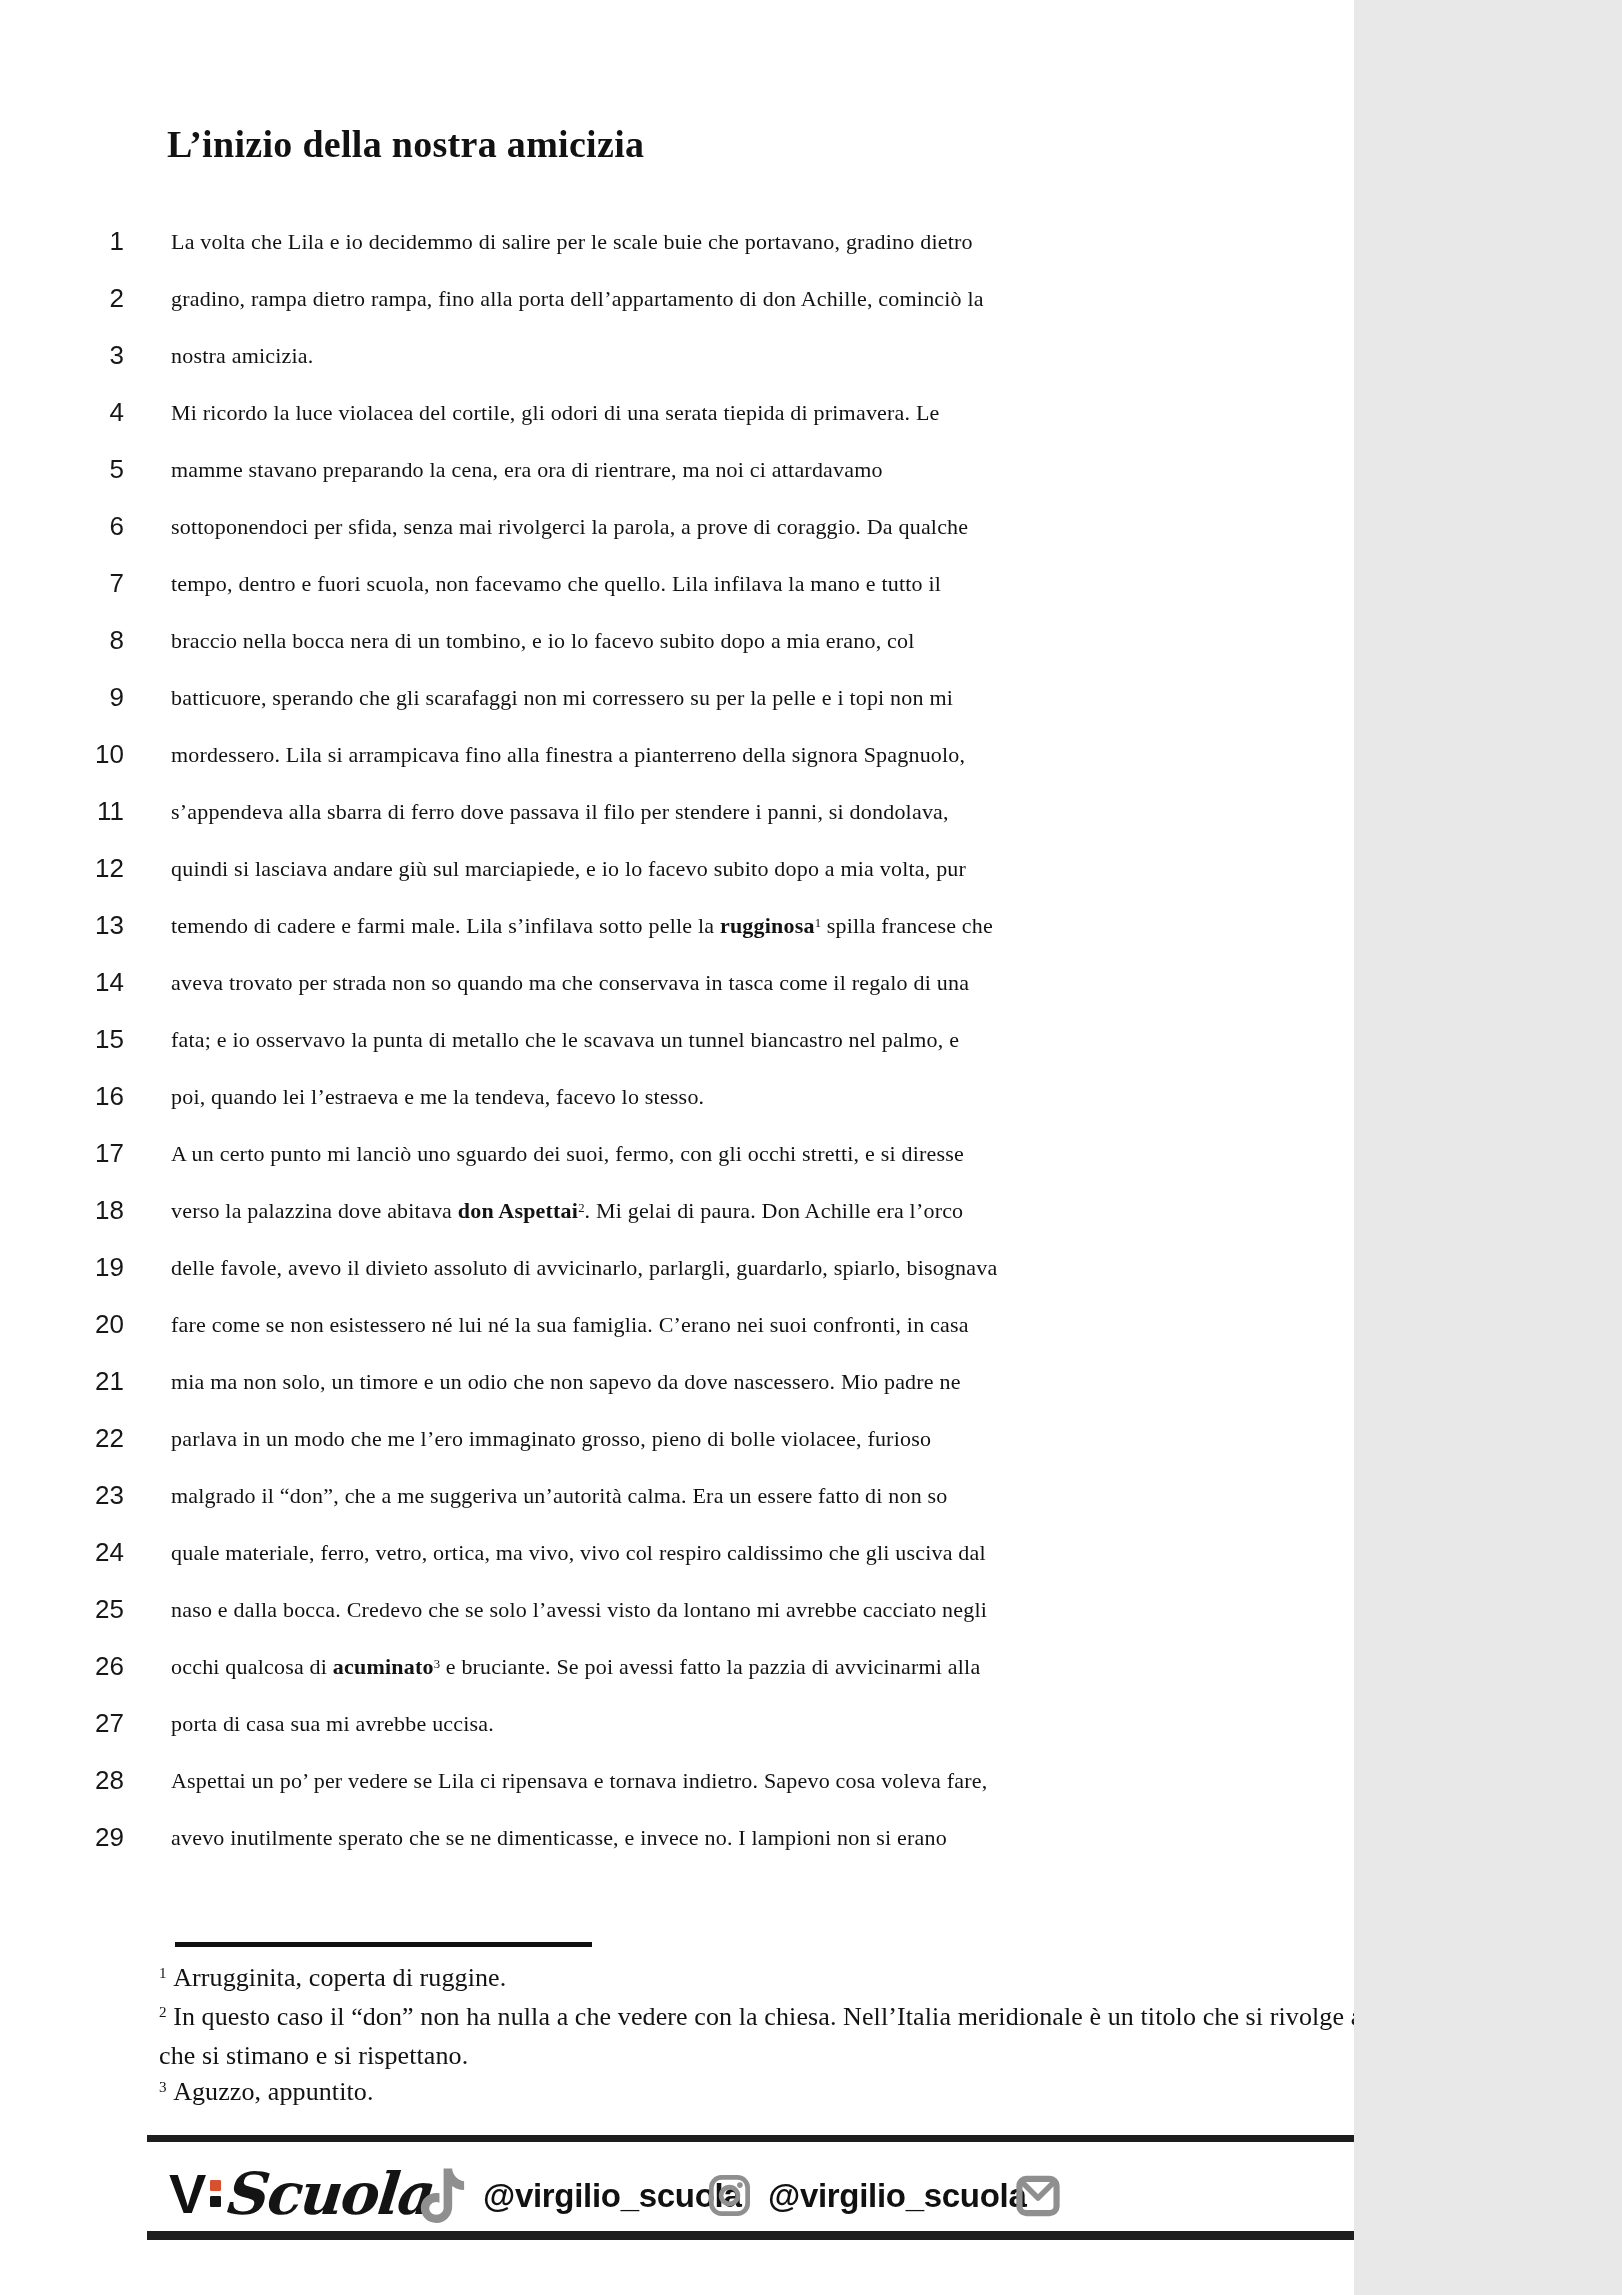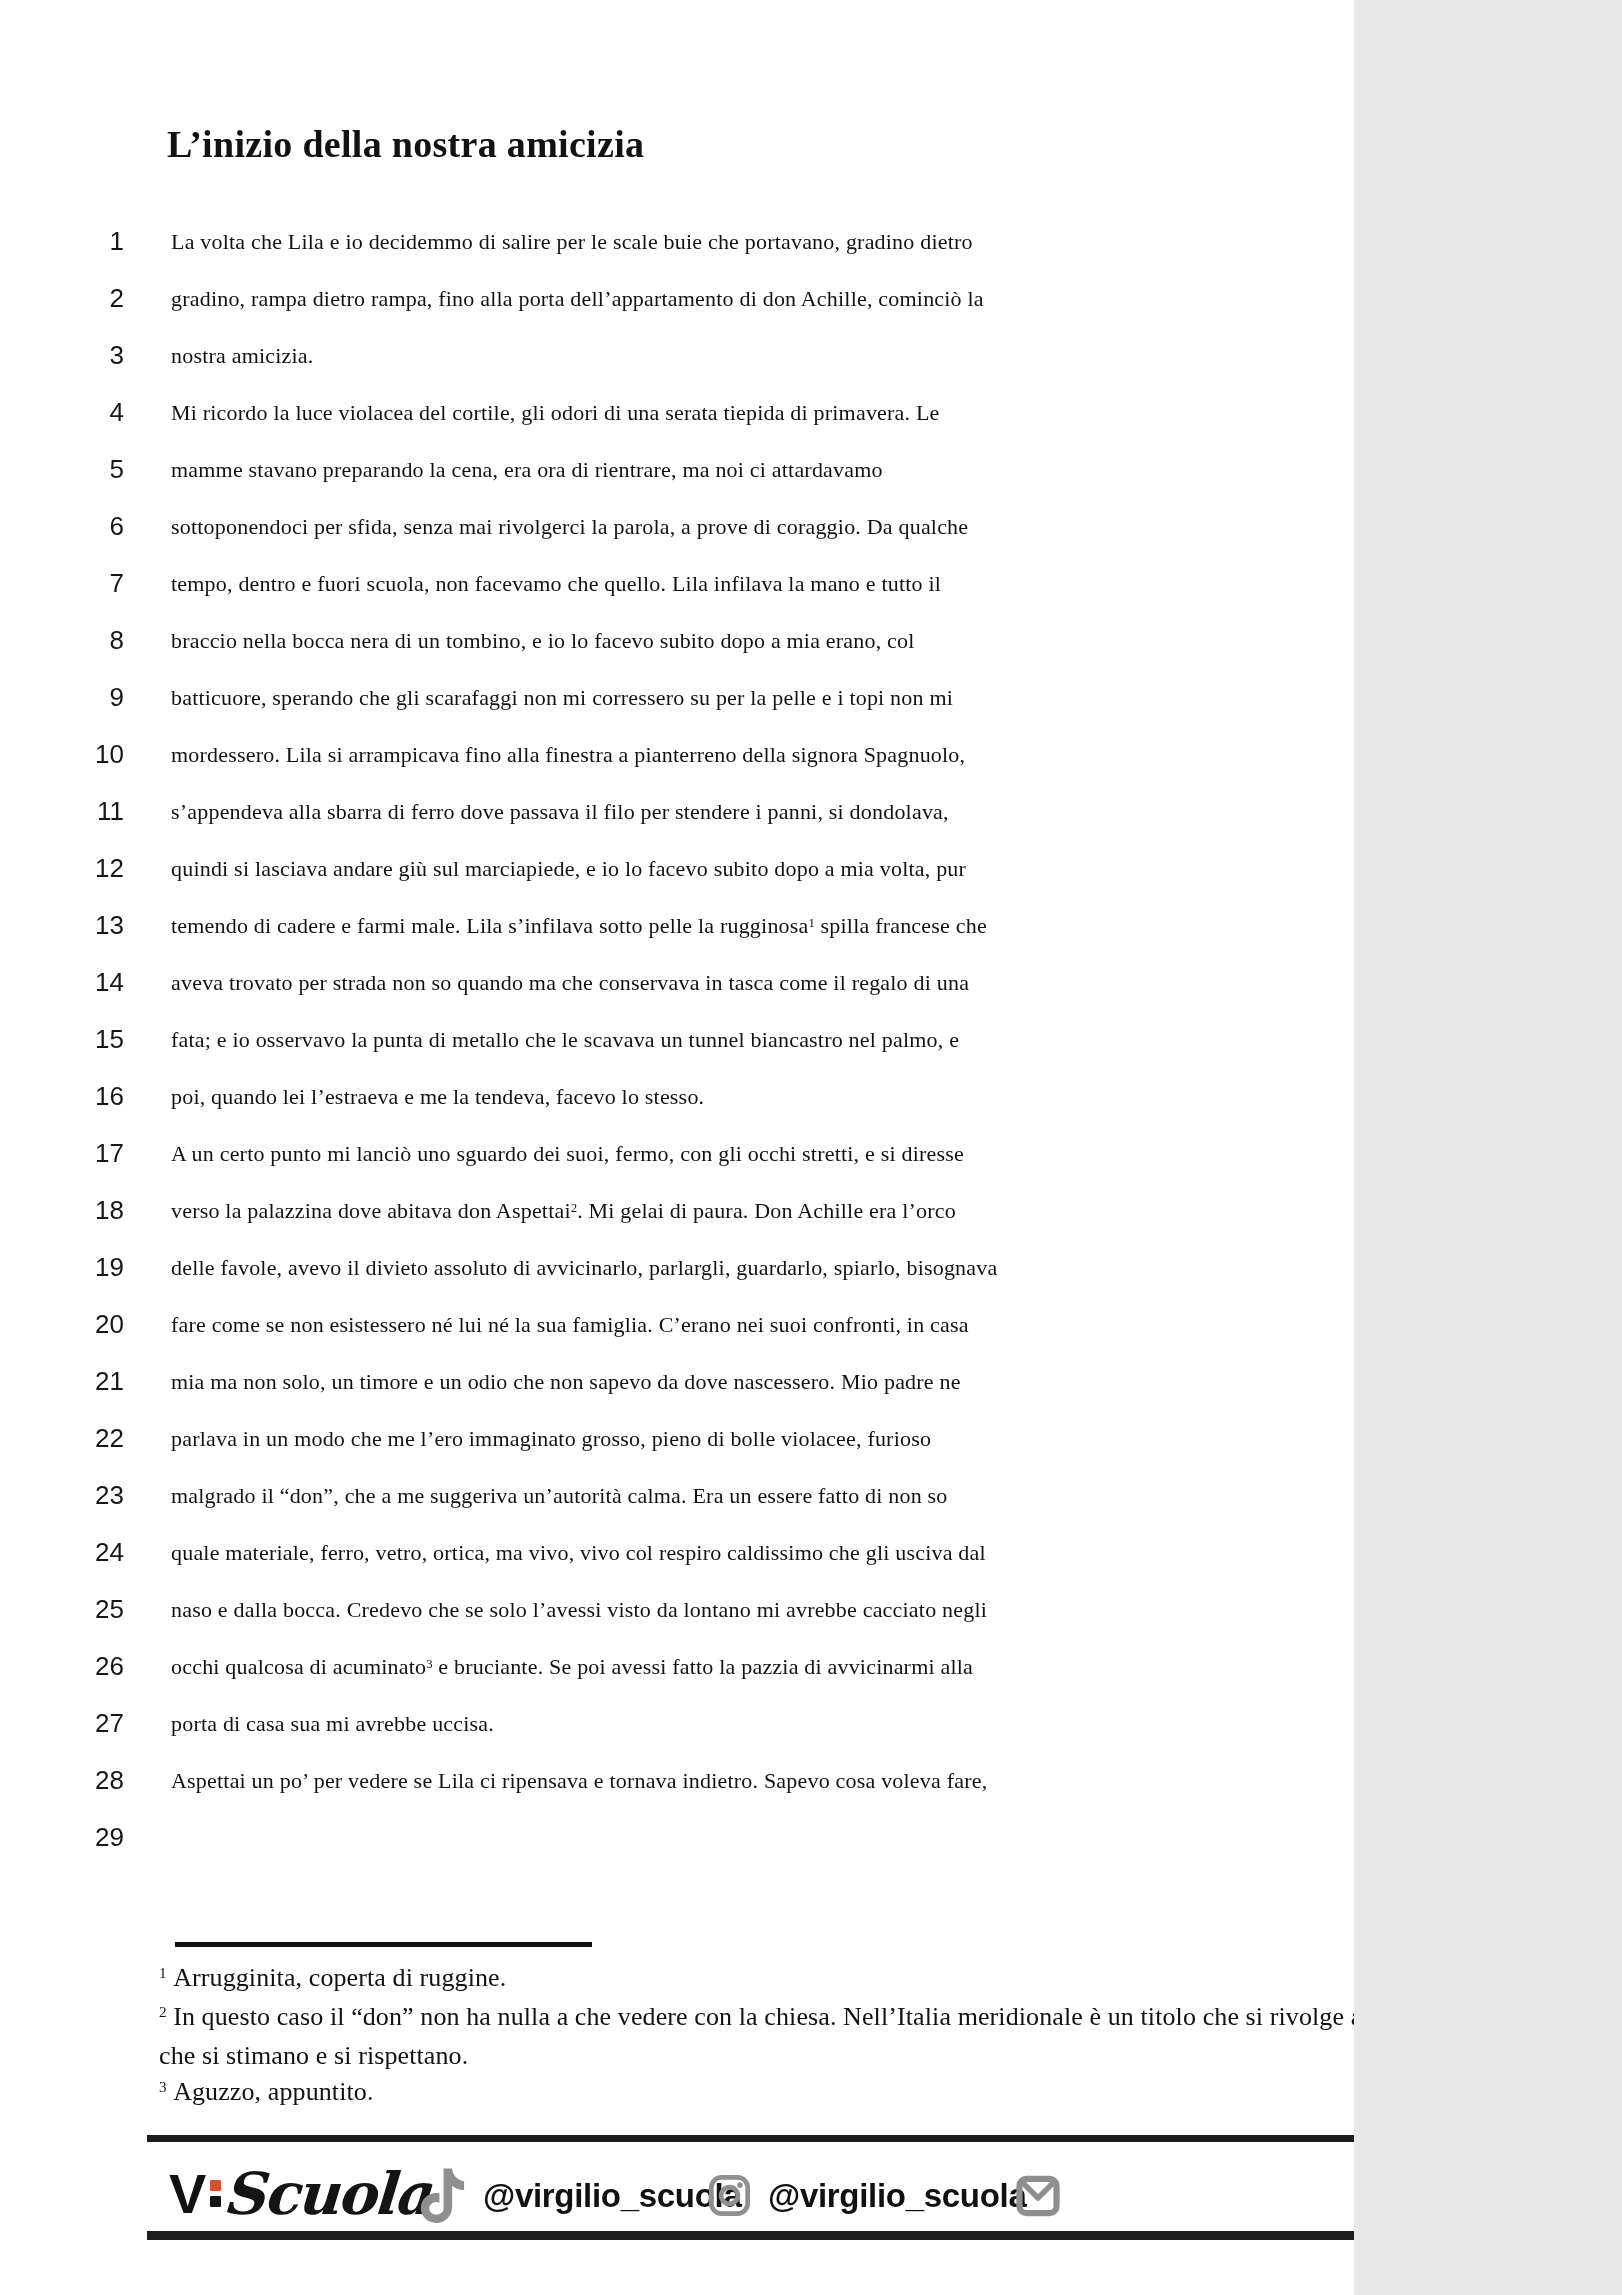--- a/index.html
+++ b/index.html
@@ -23,21 +23,21 @@
   .line .num{
     position:absolute;left:39px;width:85px;text-align:right;
     font-family:"Liberation Sans", sans-serif;
     font-size:26px;line-height:57px;color:#171717;
   }
   .line .txt{
     position:absolute;left:171px;right:22px;
     font-size:22px;line-height:57px;letter-spacing:0.2px;
     white-space:nowrap;overflow:visible;
   }
-  .txt .b{font-weight:normal;}
+  .txt .b{font-weight:bold;}
   .sup{font-size:58%;position:relative;top:-0.5em;letter-spacing:0;}
   
   .fn-sep{position:absolute;left:175px;top:1942px;width:417px;height:4.6px;background:#101010;}
   .footnotes{
     position:absolute;left:159px;top:1960px;width:1299px;
     font-size:26px;line-height:36px;letter-spacing:0.1px;
   }
   .fn{margin:0;}
   .fn .marker{font-size:58%;position:relative;top:-0.5em;margin-right:6.5px;}
   
@@ -188,20 +188,21 @@
       <div class="line">
         <span class="num">27</span>
         <span class="txt"><span>porta di casa sua mi avrebbe uccisa.</span></span>
       </div>
       <div class="line">
         <span class="num">28</span>
         <span class="txt"><span>Aspettai un po’ per vedere se Lila ci ripensava e tornava indietro. Sapevo cosa voleva fare,</span></span>
       </div>
       <div class="line">
         <span class="num">29</span>
+        <span class="txt"><span>avevo inutilmente sperato che se ne dimenticasse, e invece no. I lampioni non si erano</span></span>
       </div>
     </div>
 
   <div class="fn-sep"></div>
 
   <div class="footnotes" id="footnotes">
       <div class="fn"><span class="marker">1</span><span>Arrugginita, coperta di ruggine.</span></div>
       <div class="fn"><span class="marker">2</span><span>In questo caso il “don” non ha nulla a che vedere con la chiesa. Nell’Italia meridionale è un titolo che si rivolge ad adulti che si stimano e si rispettano.</span></div>
       <div class="fn"><span class="marker">3</span><span>Aguzzo, appuntito.</span></div>
     </div>

